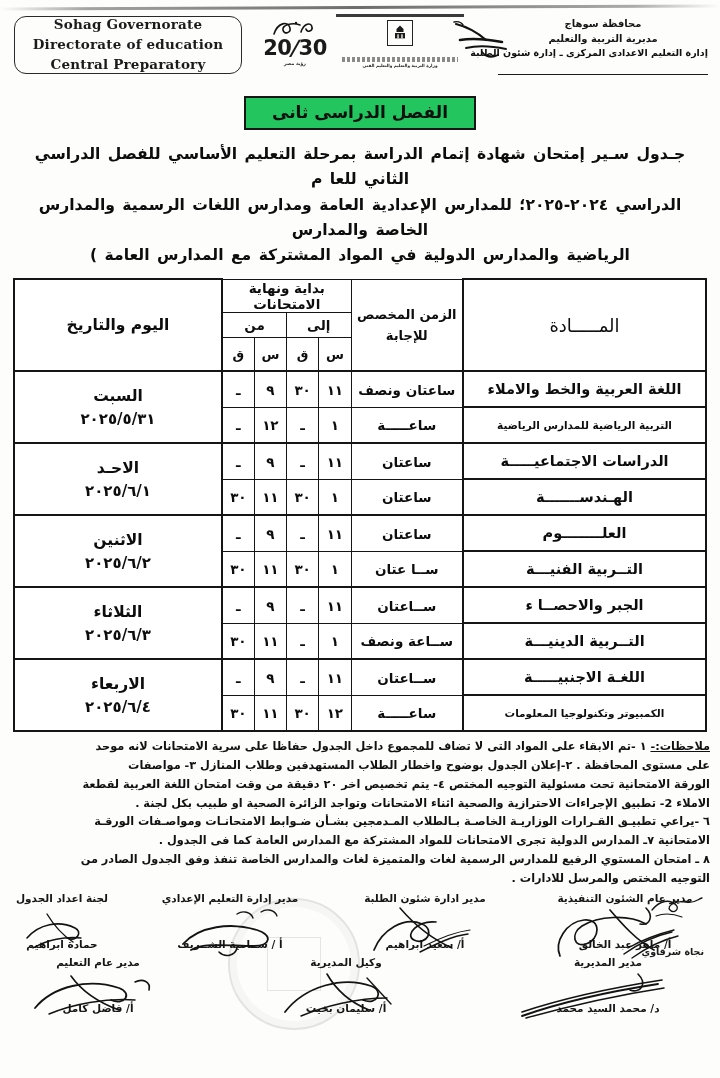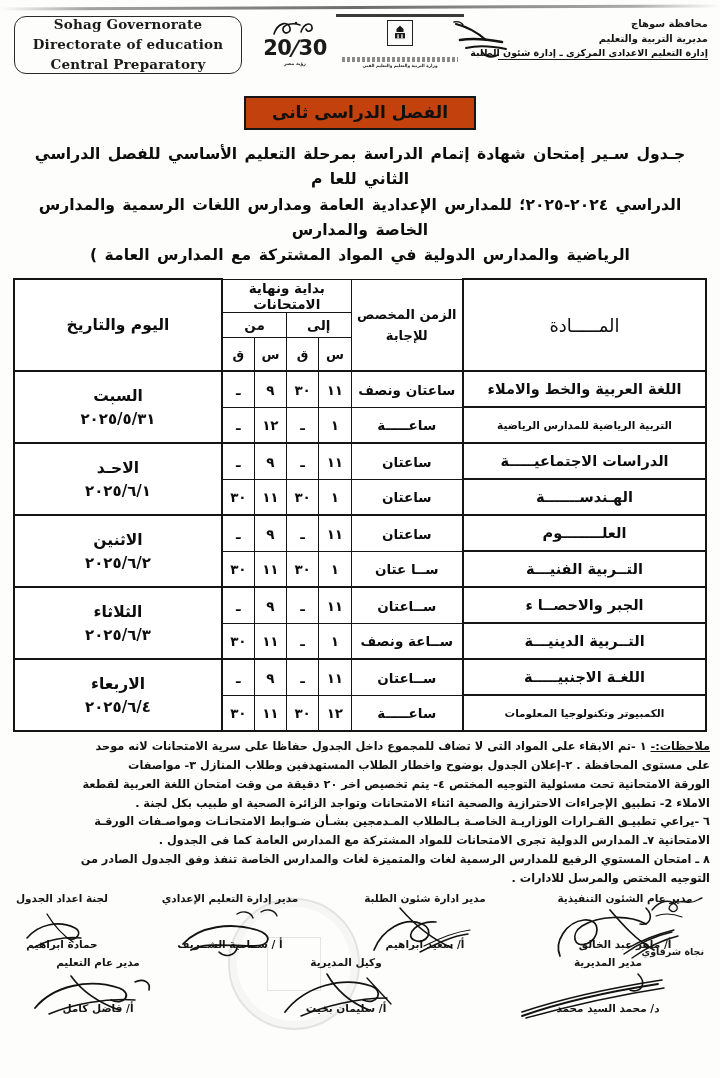--- a/index.html
+++ b/index.html
@@ -90,43 +90,43 @@
     background: repeating-linear-gradient(90deg, #2b2b2b 0 3px, #fff 3px 5px);
     opacity: .55;
   }
 
   .eagle {
     position: absolute; left: 452px; top: 18px; width: 64px; height: 48px;
   }
 
   .hdr-ar {
     position: absolute; right: 12px; top: 16px;
-    width: 210px; text-align: right;
+    width: 210px; text-align: center;
   }
   .hdr-ar .l1, .hdr-ar .l2 {
     font-size: 10px; font-weight: 700; line-height: 1.5; color: #151515;
     filter: blur(.2px);
   }
   .hdr-ar .l3 {
     font-size: 9.5px; font-weight: 700; color: #101010;
     border-bottom: 1.4px solid #1b1b1b;
-    padding-bottom: 1px; margin-top: 1px;
+    padding-bottom: 16px; margin-top: 1px;
     white-space: nowrap;
     filter: blur(.2px);
   }
 
   
   .term-box-wrap { text-align: center; margin-top: 4px; }
   .term-box {
     display: inline-block;
     border: 2.2px solid #161616;
     padding: 4px 26px 6px 26px;
     font-size: 17px; font-weight: 700;
     letter-spacing: .3px;
-    background: #c2410c;
+    background: #22c55e;
   }
 
   
   .doc-title {
     margin: 12px 16px 0 16px;
     text-align: center;
     font-size: 15.6px;
     font-weight: 700;
     line-height: 1.62;
     color: #0d0d0d;

